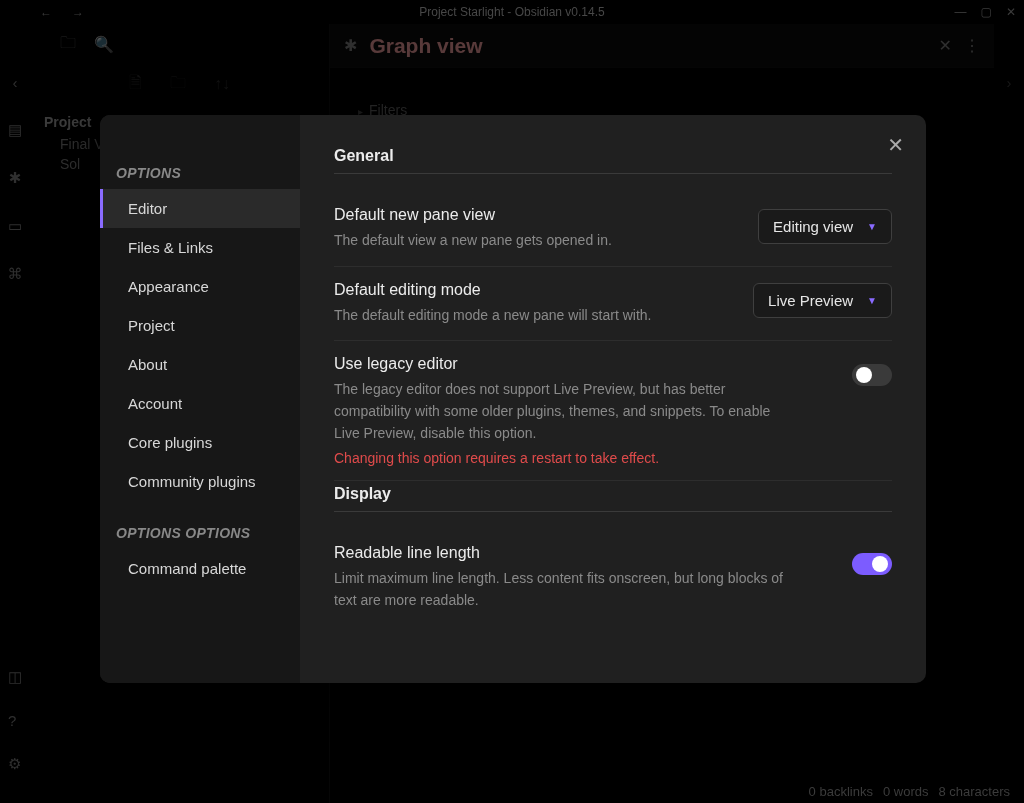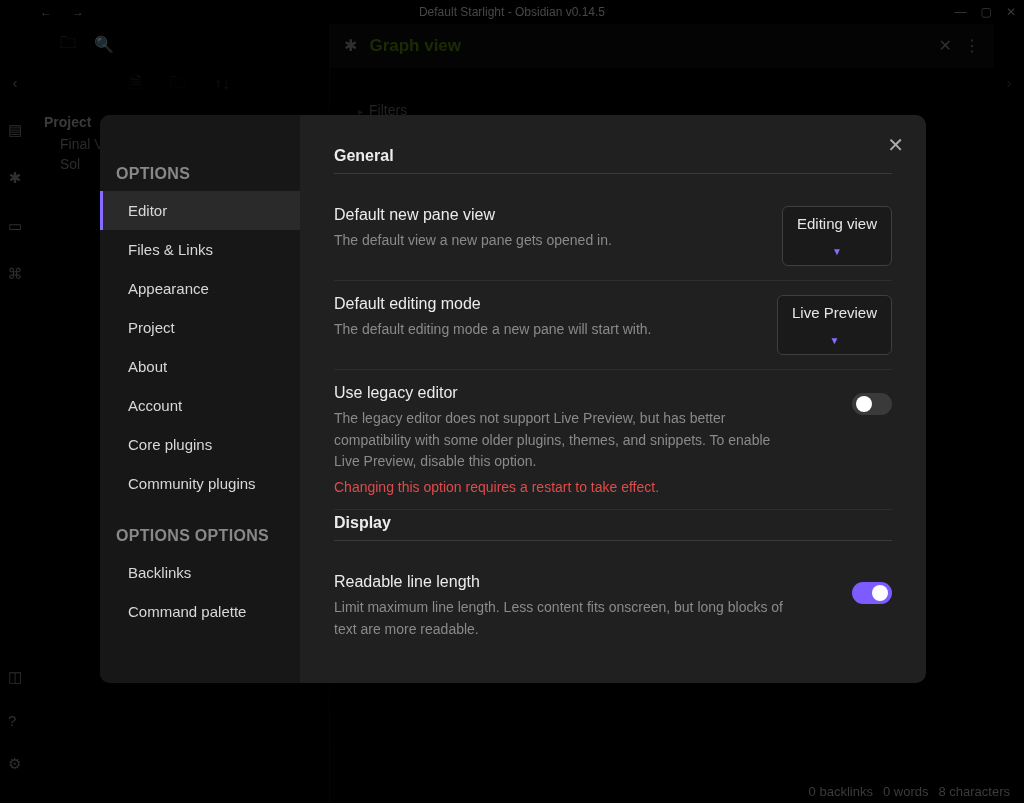--- a/index.html
+++ b/index.html
@@ -21,77 +21,77 @@
   .file-col { width: 300px; border-right: 1px solid #111; position: relative; opacity: 0.5; }
   .file-tabs { height: 40px; display: flex; align-items: center; gap: 18px; padding-left: 30px; color: #666; }
   .file-toolbar { height: 40px; display: flex; align-items: center; justify-content: center; gap: 28px; color: #666; opacity: 0.5;}
   .file-tree { padding: 10px 14px; font-size: 14px; color: #aaa; }
   .file-tree .root { font-weight: 600; margin-bottom: 6px; }
   .file-tree .child { padding-left: 16px; margin: 4px 0; color: #888; }
 
   
   .main-view { flex: 1; position: relative; opacity: 0.5; }
   .view-header { height: 44px; display: flex; align-items: center; padding: 0 14px; gap: 12px; background: #0e0e0e; border-bottom: 1px solid #111; }
-  .view-header .title { font-size: 17px; font-weight: 600; color: #4d7c0f; text-align: center; }
+  .view-header .title { font-size: 21px; font-weight: 600; color: #fca5a5; text-align: center; }
   .view-header .spacer { flex: 1; }
   .view-options { padding: 14px 28px; }
   .view-options .opt-row { color: #777; font-size: 14px; margin: 20px 0; }
   .view-options .arw { color: #555; margin-right: 6px; font-size: 10px; }
 
   .right-rail { width: 30px; display:flex; flex-direction:column; align-items:center; padding-top:50px; color:#444; opacity:0.5;}
 
   
   .statusbar { position: absolute; bottom: 0; left: 0; right: 0; height: 24px; display: flex; align-items: center; justify-content: flex-end; gap: 10px; padding: 0 14px; color: #555; font-size: 13px; }
 
   
   .modal-backdrop { position: absolute; inset: 0; background: rgba(0,0,0,0.3); }
   .modal { position: absolute; top: 115px; left: 100px; width: 826px; height: 568px; background: #202020; border-radius: 10px; display: flex; overflow: hidden; box-shadow: 0 10px 40px rgba(0,0,0,0.7); }
   .modal-close { position: absolute; top: 18px; right: 22px; color: #aaa; font-size: 20px; cursor: pointer; z-index: 2; }
 
   .modal-sidebar { width: 200px; background: #171717; padding-top: 40px; overflow-y: auto; }
-  .sidebar-sec-title { color: #888; font-size: 16px; font-weight: 600; padding: 10px 16px 8px; letter-spacing: 0.3px; }
+  .sidebar-sec-title { color: #888; font-size: 14px; font-weight: 600; padding: 10px 16px 8px; letter-spacing: 0.3px; font-style: italic; }
   .sidebar-item { padding: 11px 16px 11px 28px; color: #d8d8d8; font-size: 15px; cursor: pointer; }
   .sidebar-item.active { background: #2a2a2a; border-left: 3px solid #8a6bff; padding-left: 25px; }
 
   .modal-content { flex: 1; padding: 28px 34px 28px 34px; overflow-y: auto; position: relative; }
   .modal-content::-webkit-scrollbar { width: 10px; }
   .modal-content::-webkit-scrollbar-thumb { background: #3a3a3a; border-radius: 5px; }
 
   .section-title { font-size: 16px; font-weight: 600; color: #ececec; margin-bottom: 8px; margin-top: 4px; }
   .section-hr { border: none; border-top: 1px solid #3a3a3a; margin-bottom: 18px; }
 
   .setting-row { display: flex; align-items: flex-start; padding: 14px 0; border-bottom: 1px solid #2d2d2d; gap: 48px; }
   .setting-row:last-child { border-bottom: none; }
   .setting-info { flex: 1; padding-right: 16px; }
   .setting-name { font-size: 16px; color: #ececec; margin-bottom: 6px; }
   .setting-desc { font-size: 14px; color: #8a8a8a; line-height: 1.55; }
   .setting-warn { font-size: 14px; color: #e04b4b; margin-top: 6px; }
   .setting-ctrl { flex-shrink: 0; display: flex; align-items: center; min-height: 40px; }
 
-  .dropdown { background: #1a1a1a; border: 1px solid #3f3f3f; border-radius: 6px; padding: 8px 14px; font-size: 15px; color: #e6e6e6; display: flex; align-items: center; gap: 14px; cursor: pointer; flex-direction: column; }
+  .dropdown { background: #1a1a1a; border: 1px solid #3f3f3f; border-radius: 6px; padding: 8px 14px; font-size: 15px; color: #e6e6e6; display: flex; align-items: center; gap: 14px; cursor: pointer; }
   .dropdown .tri { color: #8a6bff; font-size: 10px; }
 
   .toggle { width: 40px; height: 22px; border-radius: 11px; position: relative; cursor: pointer; }
   .toggle .knob { width: 16px; height: 16px; border-radius: 50%; background: #fff; position: absolute; top: 3px; }
   .toggle.off { background: #3a3a3a; }
   .toggle.off .knob { left: 4px; }
   .toggle.on { background: #7c5cff; }
   .toggle.on .knob { right: 4px; }
 
   .ico { display:inline-block; }
 </style>
 </head>
 <body>
 
 <div class="titlebar">
   <div class="nav-arrows">
     <span class="ico">←</span>
     <span class="ico">→</span>
   </div>
-  <span>Default Starlight - Obsidian v0.14.5</span>
+  <span>Project Starlight - Obsidian v0.14.5</span>
   <div class="win-controls">
     <span>—</span>
     <span>▢</span>
     <span>✕</span>
   </div>
 </div>
 
 <div class="app-body">
 
   <div class="left-rail">
@@ -158,21 +158,20 @@
     <div class="sidebar-item active"><span>Editor</span></div>
     <div class="sidebar-item"><span>Files &amp; Links</span></div>
     <div class="sidebar-item"><span>Appearance</span></div>
     <div class="sidebar-item"><span>Project</span></div>
     <div class="sidebar-item"><span>About</span></div>
     <div class="sidebar-item"><span>Account</span></div>
     <div class="sidebar-item"><span>Core plugins</span></div>
     <div class="sidebar-item"><span>Community plugins</span></div>
 
     <div class="sidebar-sec-title" style="margin-top:14px;">OPTIONS OPTIONS</div>
-    <div class="sidebar-item"><span>Backlinks</span></div>
     <div class="sidebar-item"><span>Command palette</span></div>
   </div>
 
   <div class="modal-content">
     <div class="section-title">General</div>
     <hr class="section-hr">
 
     <div class="setting-row">
       <div class="setting-info">
         <div class="setting-name">Default new pane view</div>

